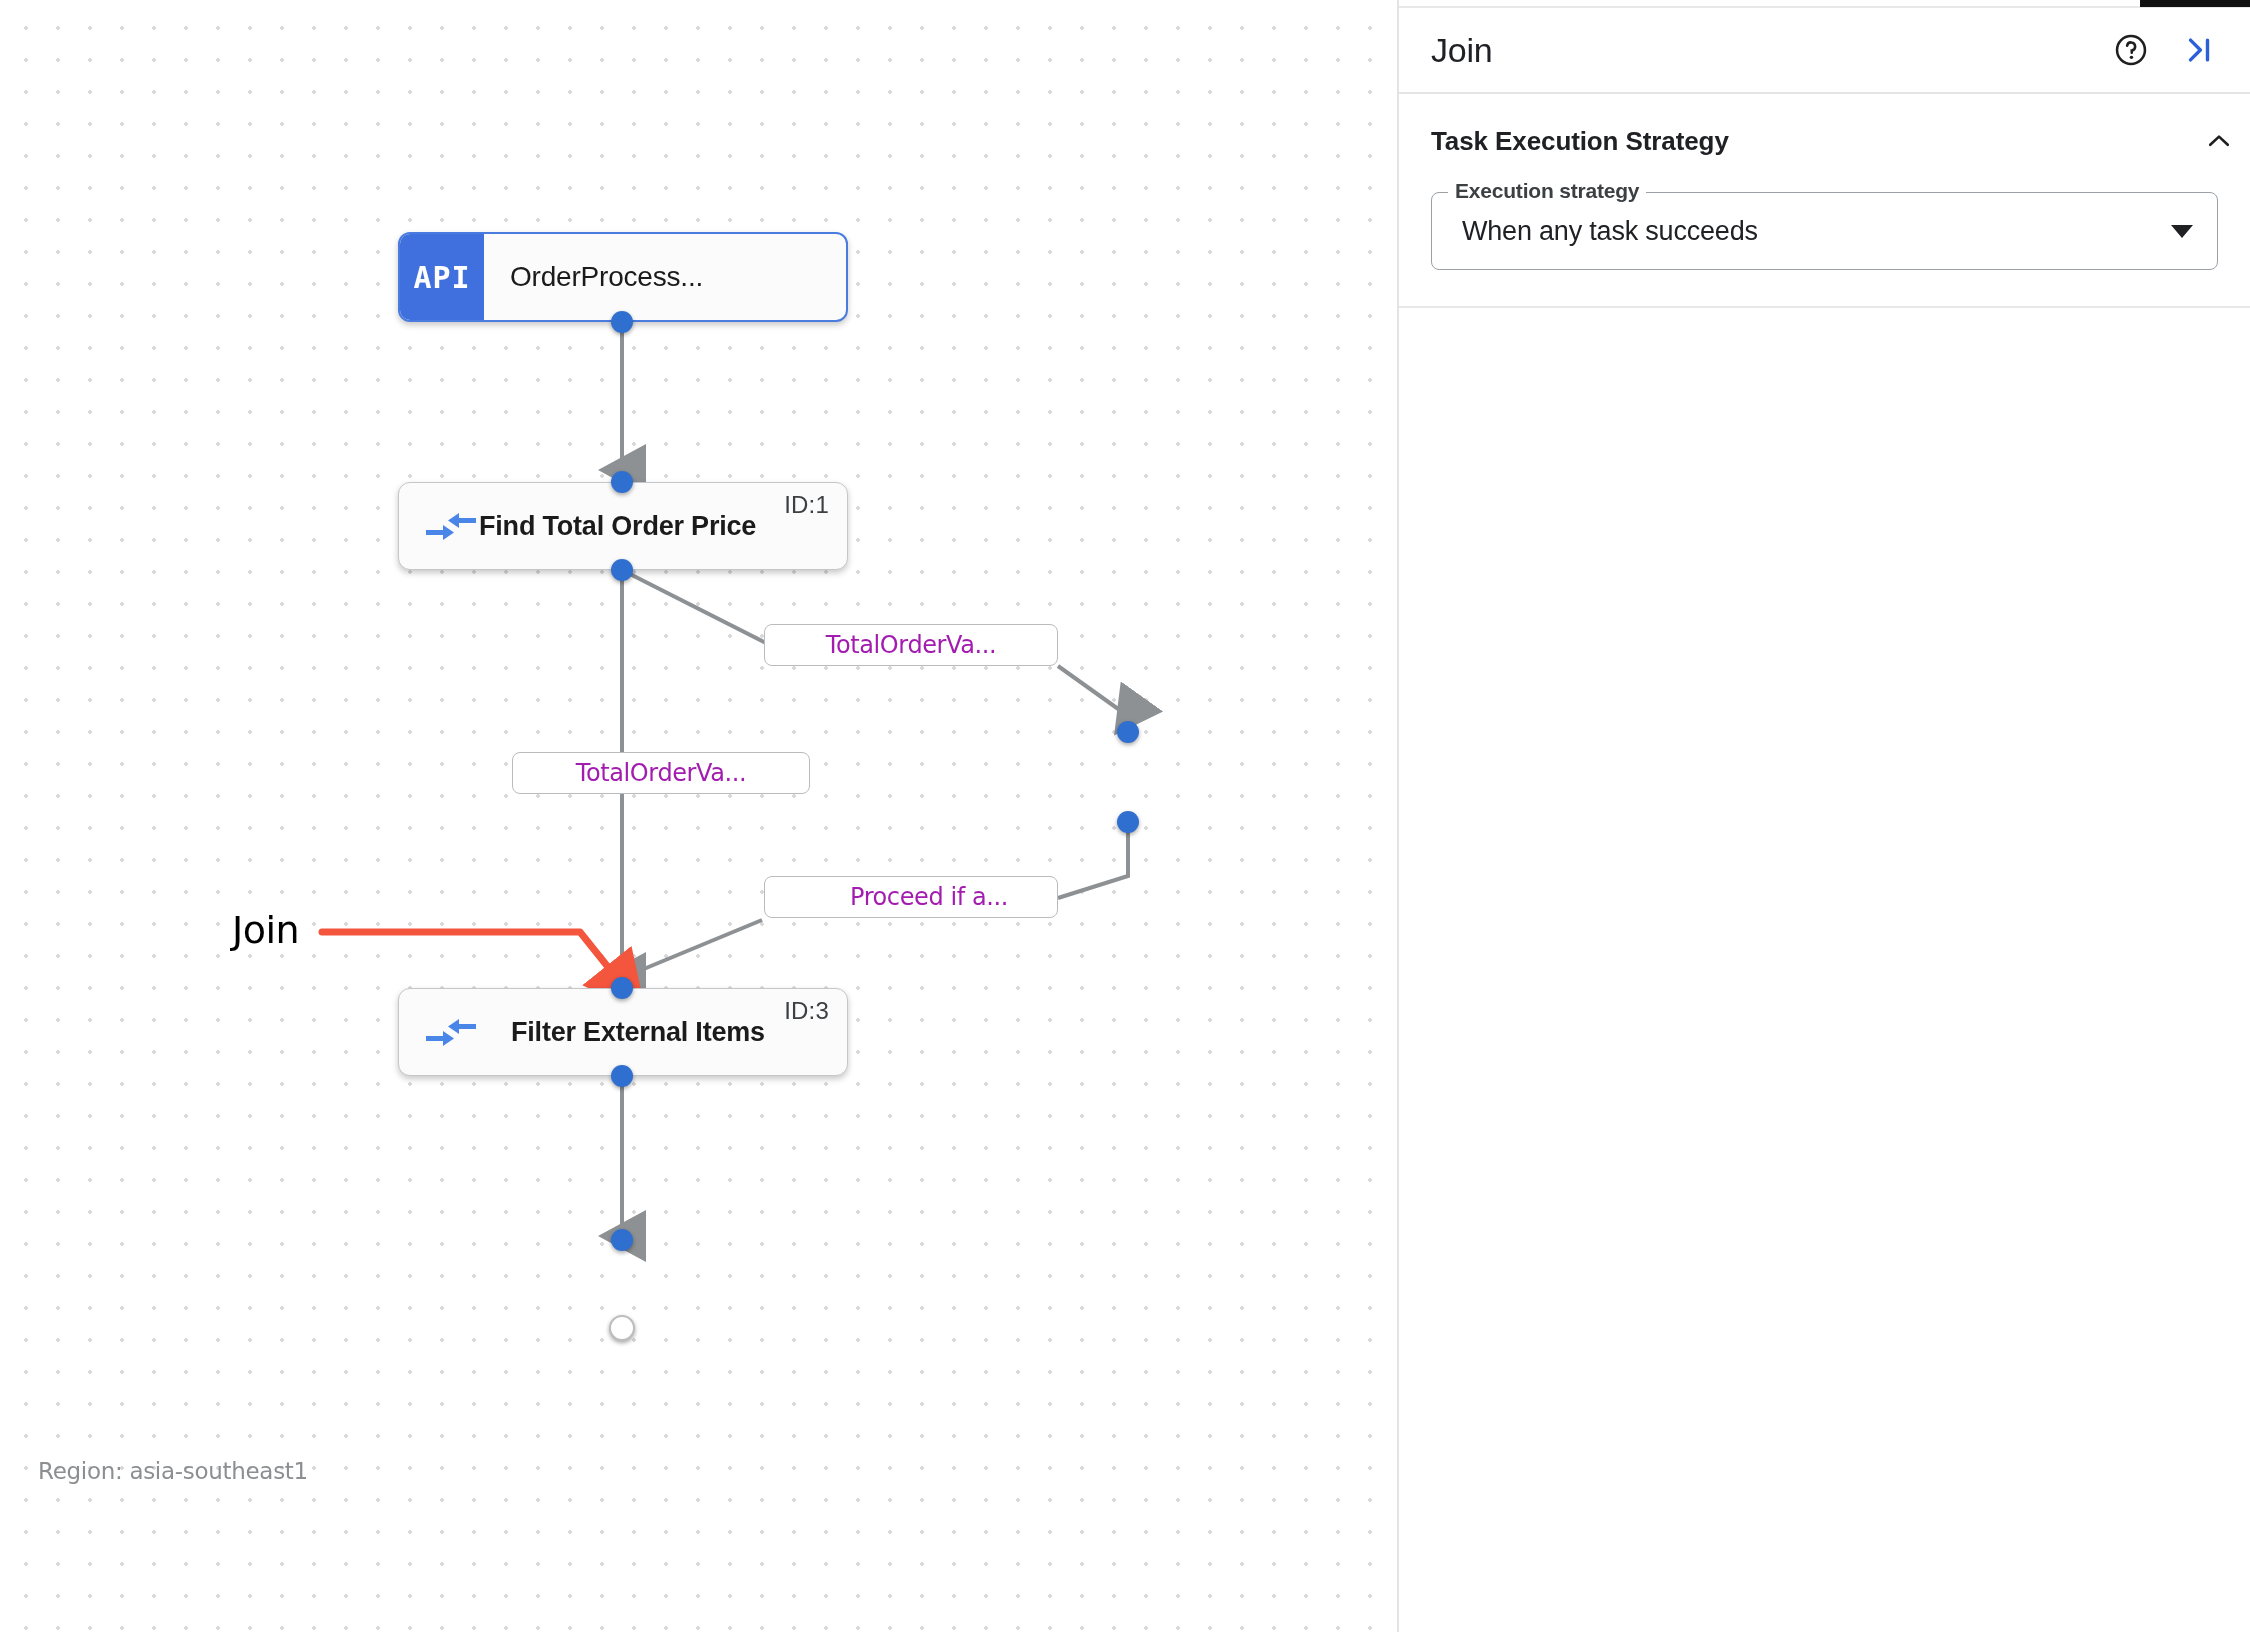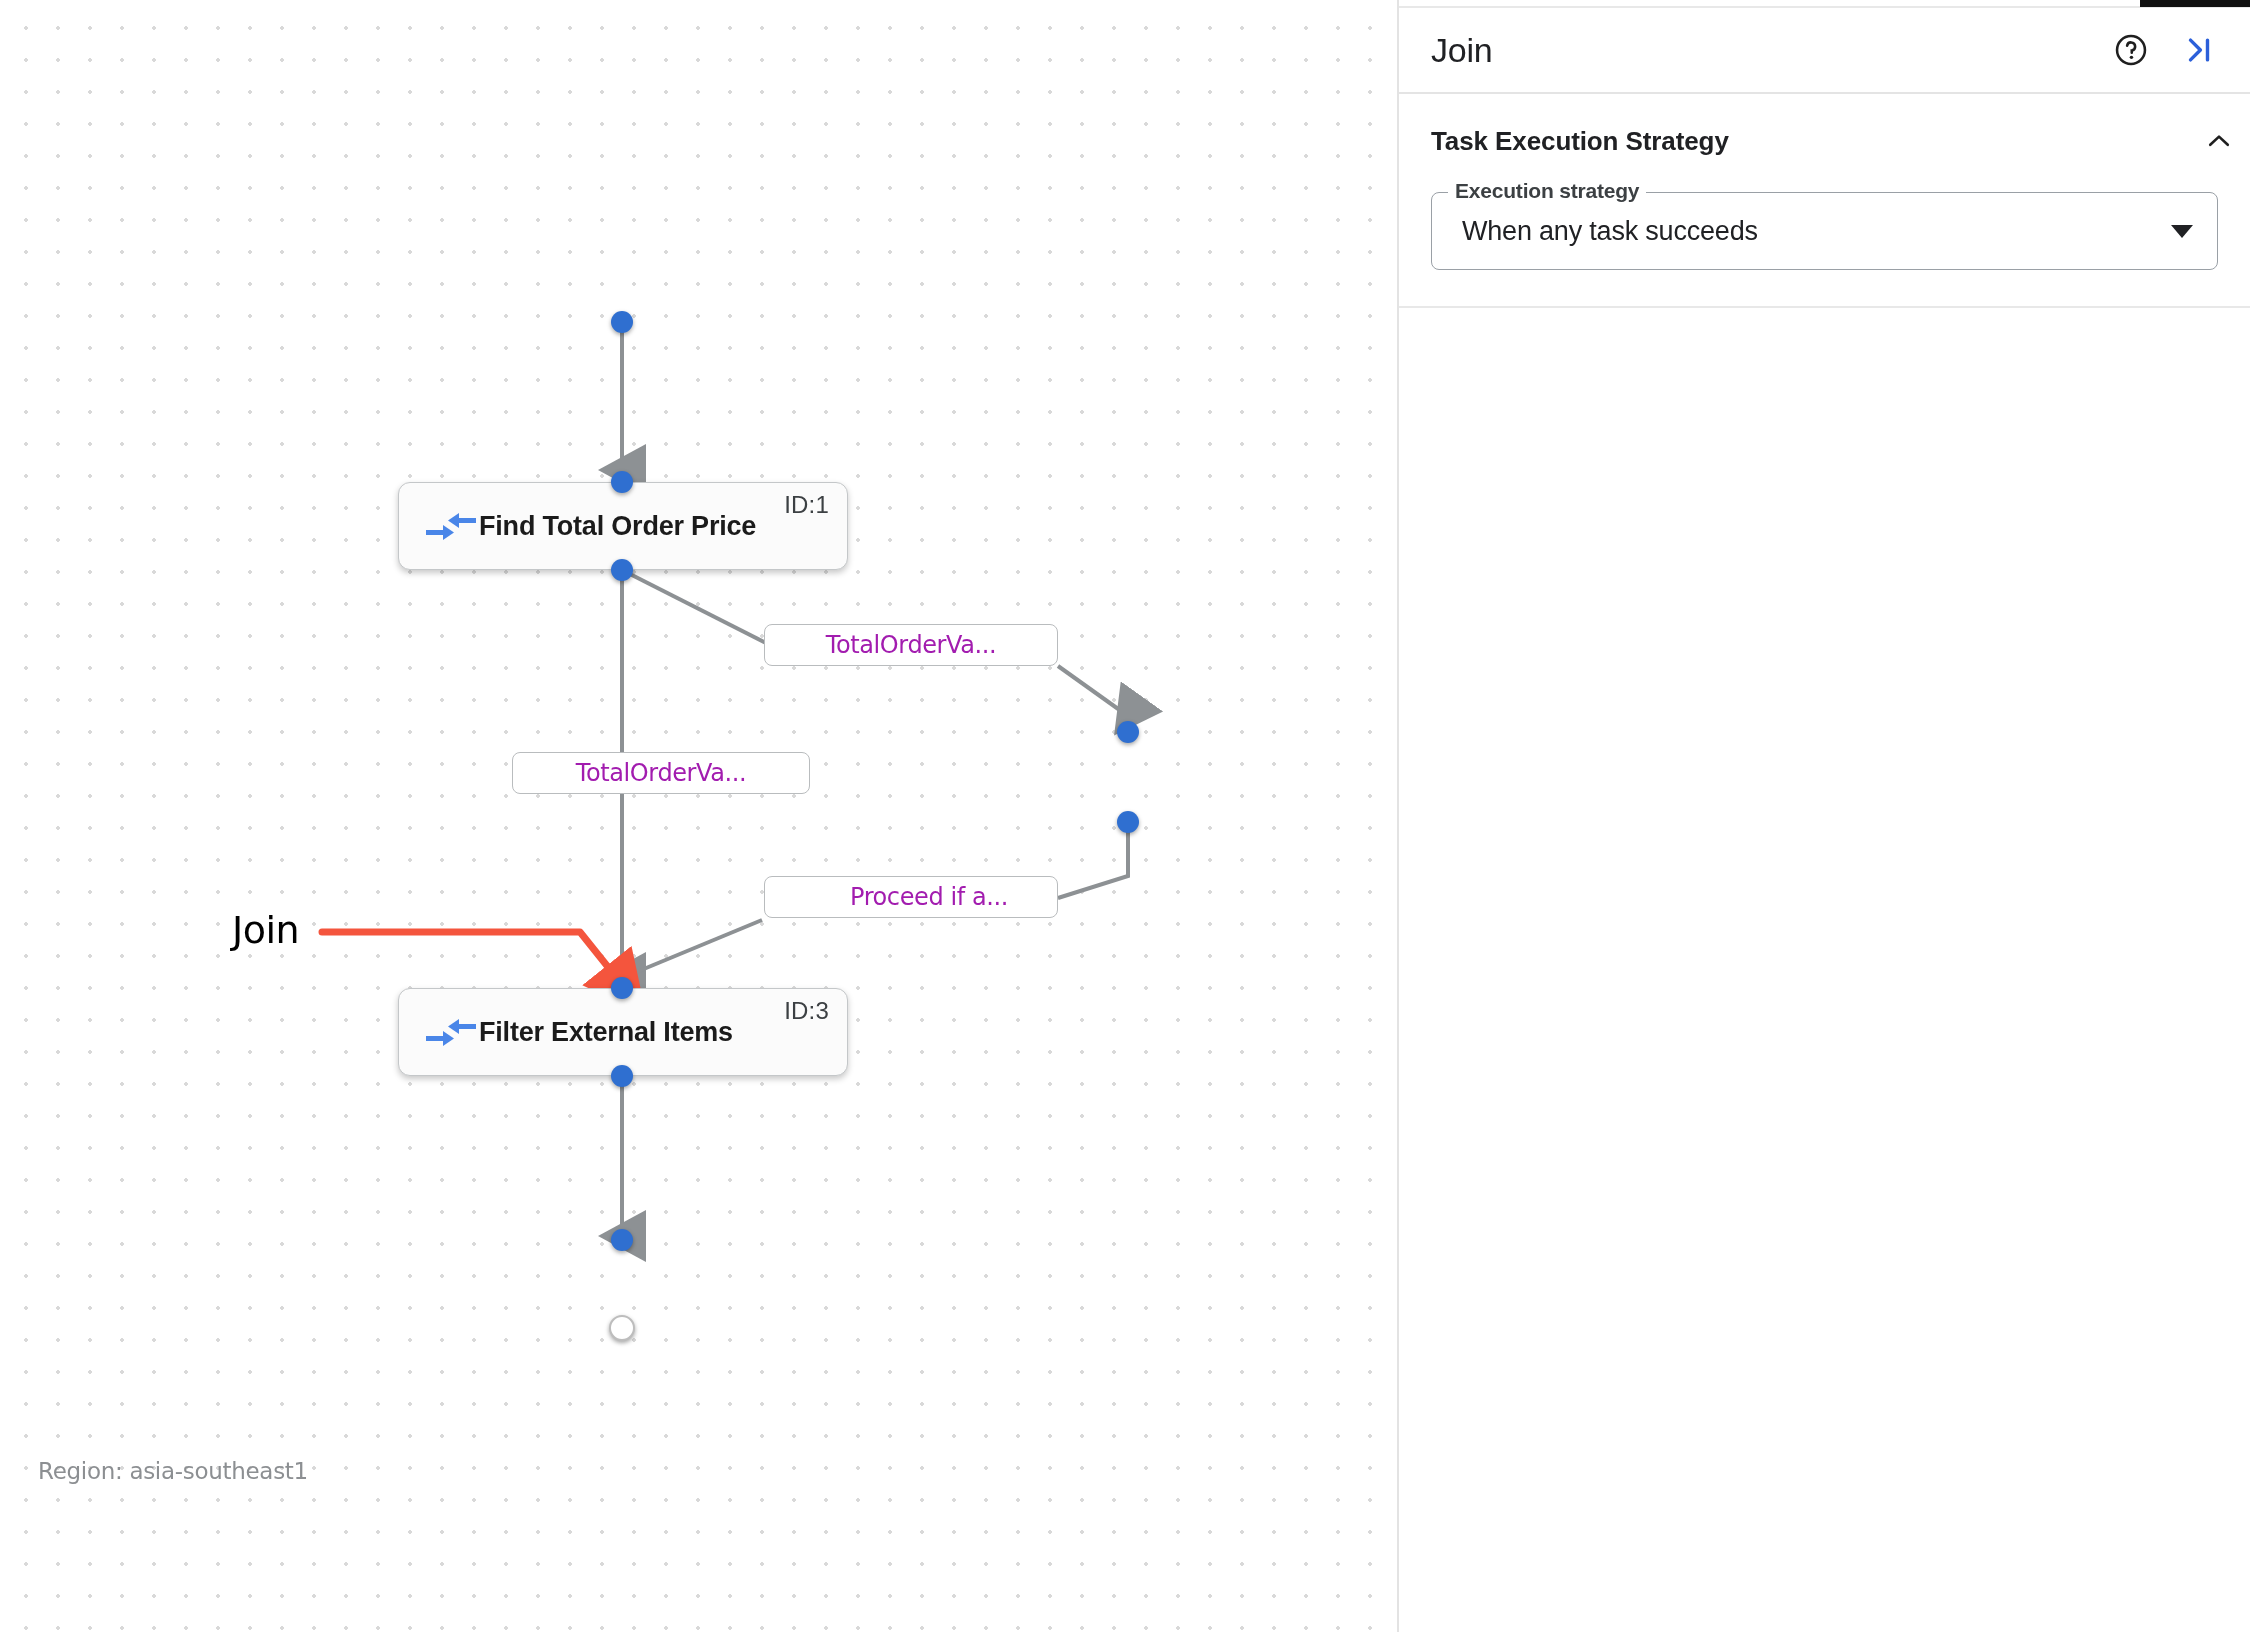--- a/index.html
+++ b/index.html
@@ -313,20 +313,24 @@
       <path d="M1058,666 L1128,716" stroke="#8d9194" stroke-width="4" fill="none" marker-end="url(#arrowGray)"></path>
 
       <path d="M1128,822 L1128,876 L1058,898" stroke="#8d9194" stroke-width="4" fill="none"></path>
       <path d="M762,920 L622,978" stroke="#8d9194" stroke-width="4" fill="none"></path>
 
       <path d="M622,1078 L622,1236" stroke="#8d9194" stroke-width="4" fill="none" marker-end="url(#arrowGray)"></path>
 
       <path d="M322,932 L580,932 L620,982" stroke="#f4553d" stroke-width="7" fill="none" stroke-linecap="round" stroke-linejoin="round" marker-end="url(#arrowRed)"></path>
     </svg>
 
+    <div class="node trigger" style="left:398px; top:232px; width:450px; height:90px;">
+      <div class="node-api-badge">API</div>
+      <div class="node-label">OrderProcess...</div>
+    </div>
     <div class="port" style="left:622px; top:322px;"></div>
 
     <div class="node" style="left:398px; top:482px; width:450px; height:88px;">
       <div class="node-icon">
         <svg width="52" height="30" viewBox="0 0 52 30">
           <g fill="#4a86e8">
             <rect x="1" y="19" width="20" height="5"></rect>
             <path d="M18,14 L29,21.5 L18,29 z"></path>
             <rect x="31" y="7" width="20" height="5"></rect>
             <path d="M34,2 L23,9.5 L34,17 z"></path>
@@ -343,21 +347,21 @@
 
     <div class="edge-label" style="left:512px; top:752px; width:298px;">TotalOrderVa...</div>
 
     <div class="port" style="left:1128px; top:732px;"></div>
     <div class="port" style="left:1128px; top:822px;"></div>
 
     <div class="edge-label" style="left:764px; top:876px; width:294px;padding-left:36px;">Proceed if a...</div>
 
     <div class="annotation-text" style="left:232px; top:908px;">Join</div>
 
-    <div class="node" style="left:398px; top:988px; width:450px; height:88px;">
+    <div class="node" style="left:398px; top:988px; width:450px; height:88px;gap:32px;">
       <div class="node-icon">
         <svg width="52" height="30" viewBox="0 0 52 30">
           <g fill="#4a86e8">
             <rect x="1" y="19" width="20" height="5"></rect>
             <path d="M18,14 L29,21.5 L18,29 z"></path>
             <rect x="31" y="7" width="20" height="5"></rect>
             <path d="M34,2 L23,9.5 L34,17 z"></path>
           </g>
         </svg>
       </div>

